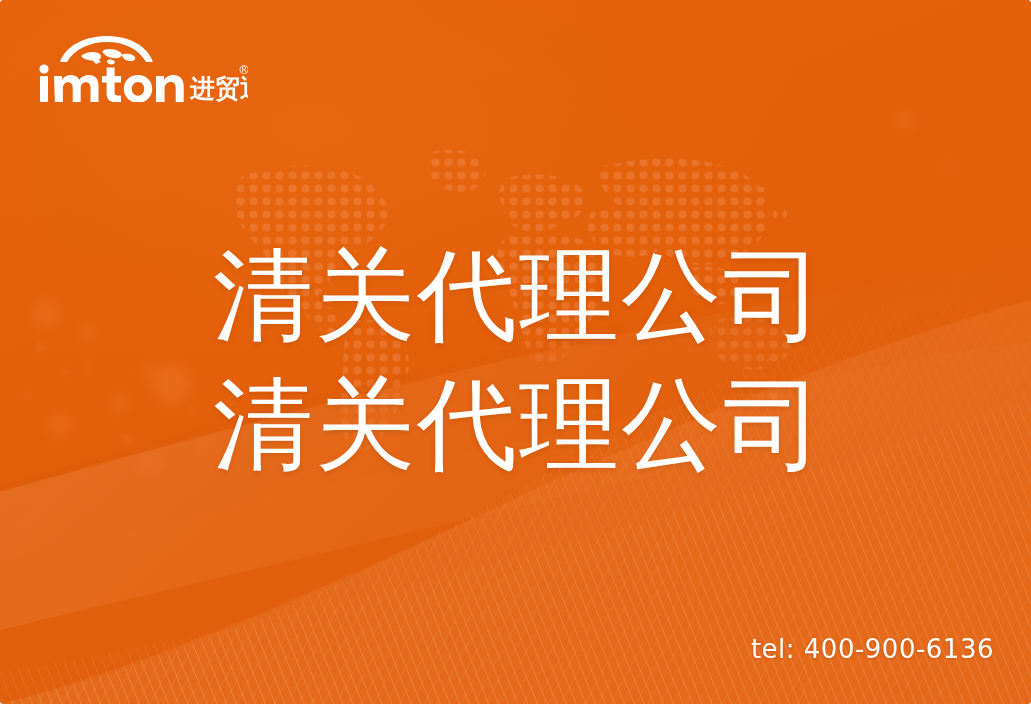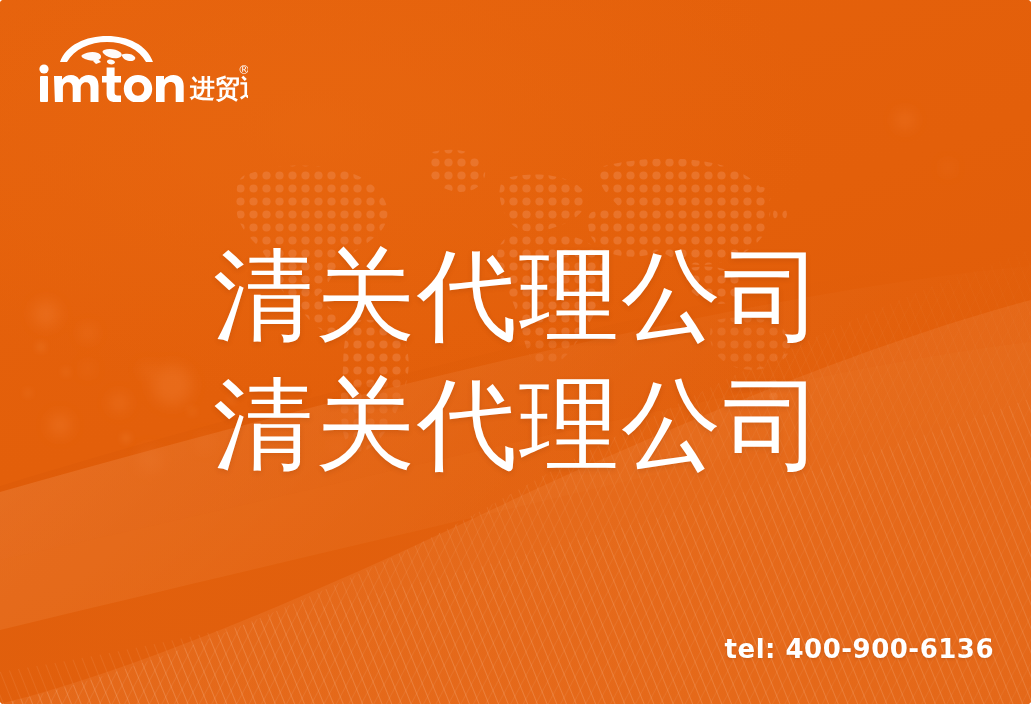--- a/index.html
+++ b/index.html
@@ -78,21 +78,21 @@
 
   
   #phone {
     position: absolute;
     right: 37px;
     top: 634px;
     color: #ffffff;
     font-family: "DejaVu Sans", "Liberation Sans", sans-serif;
     font-size: 26px;
     line-height: 30px;
-    font-weight: 700;
+    font-weight: 400;
     letter-spacing: 0.5px;
     white-space: nowrap;
     text-shadow: 0 1px 3px rgba(120,45,0,0.25);
   }
 </style>
 </head>
 <body>
 
 <div id="banner">
 

